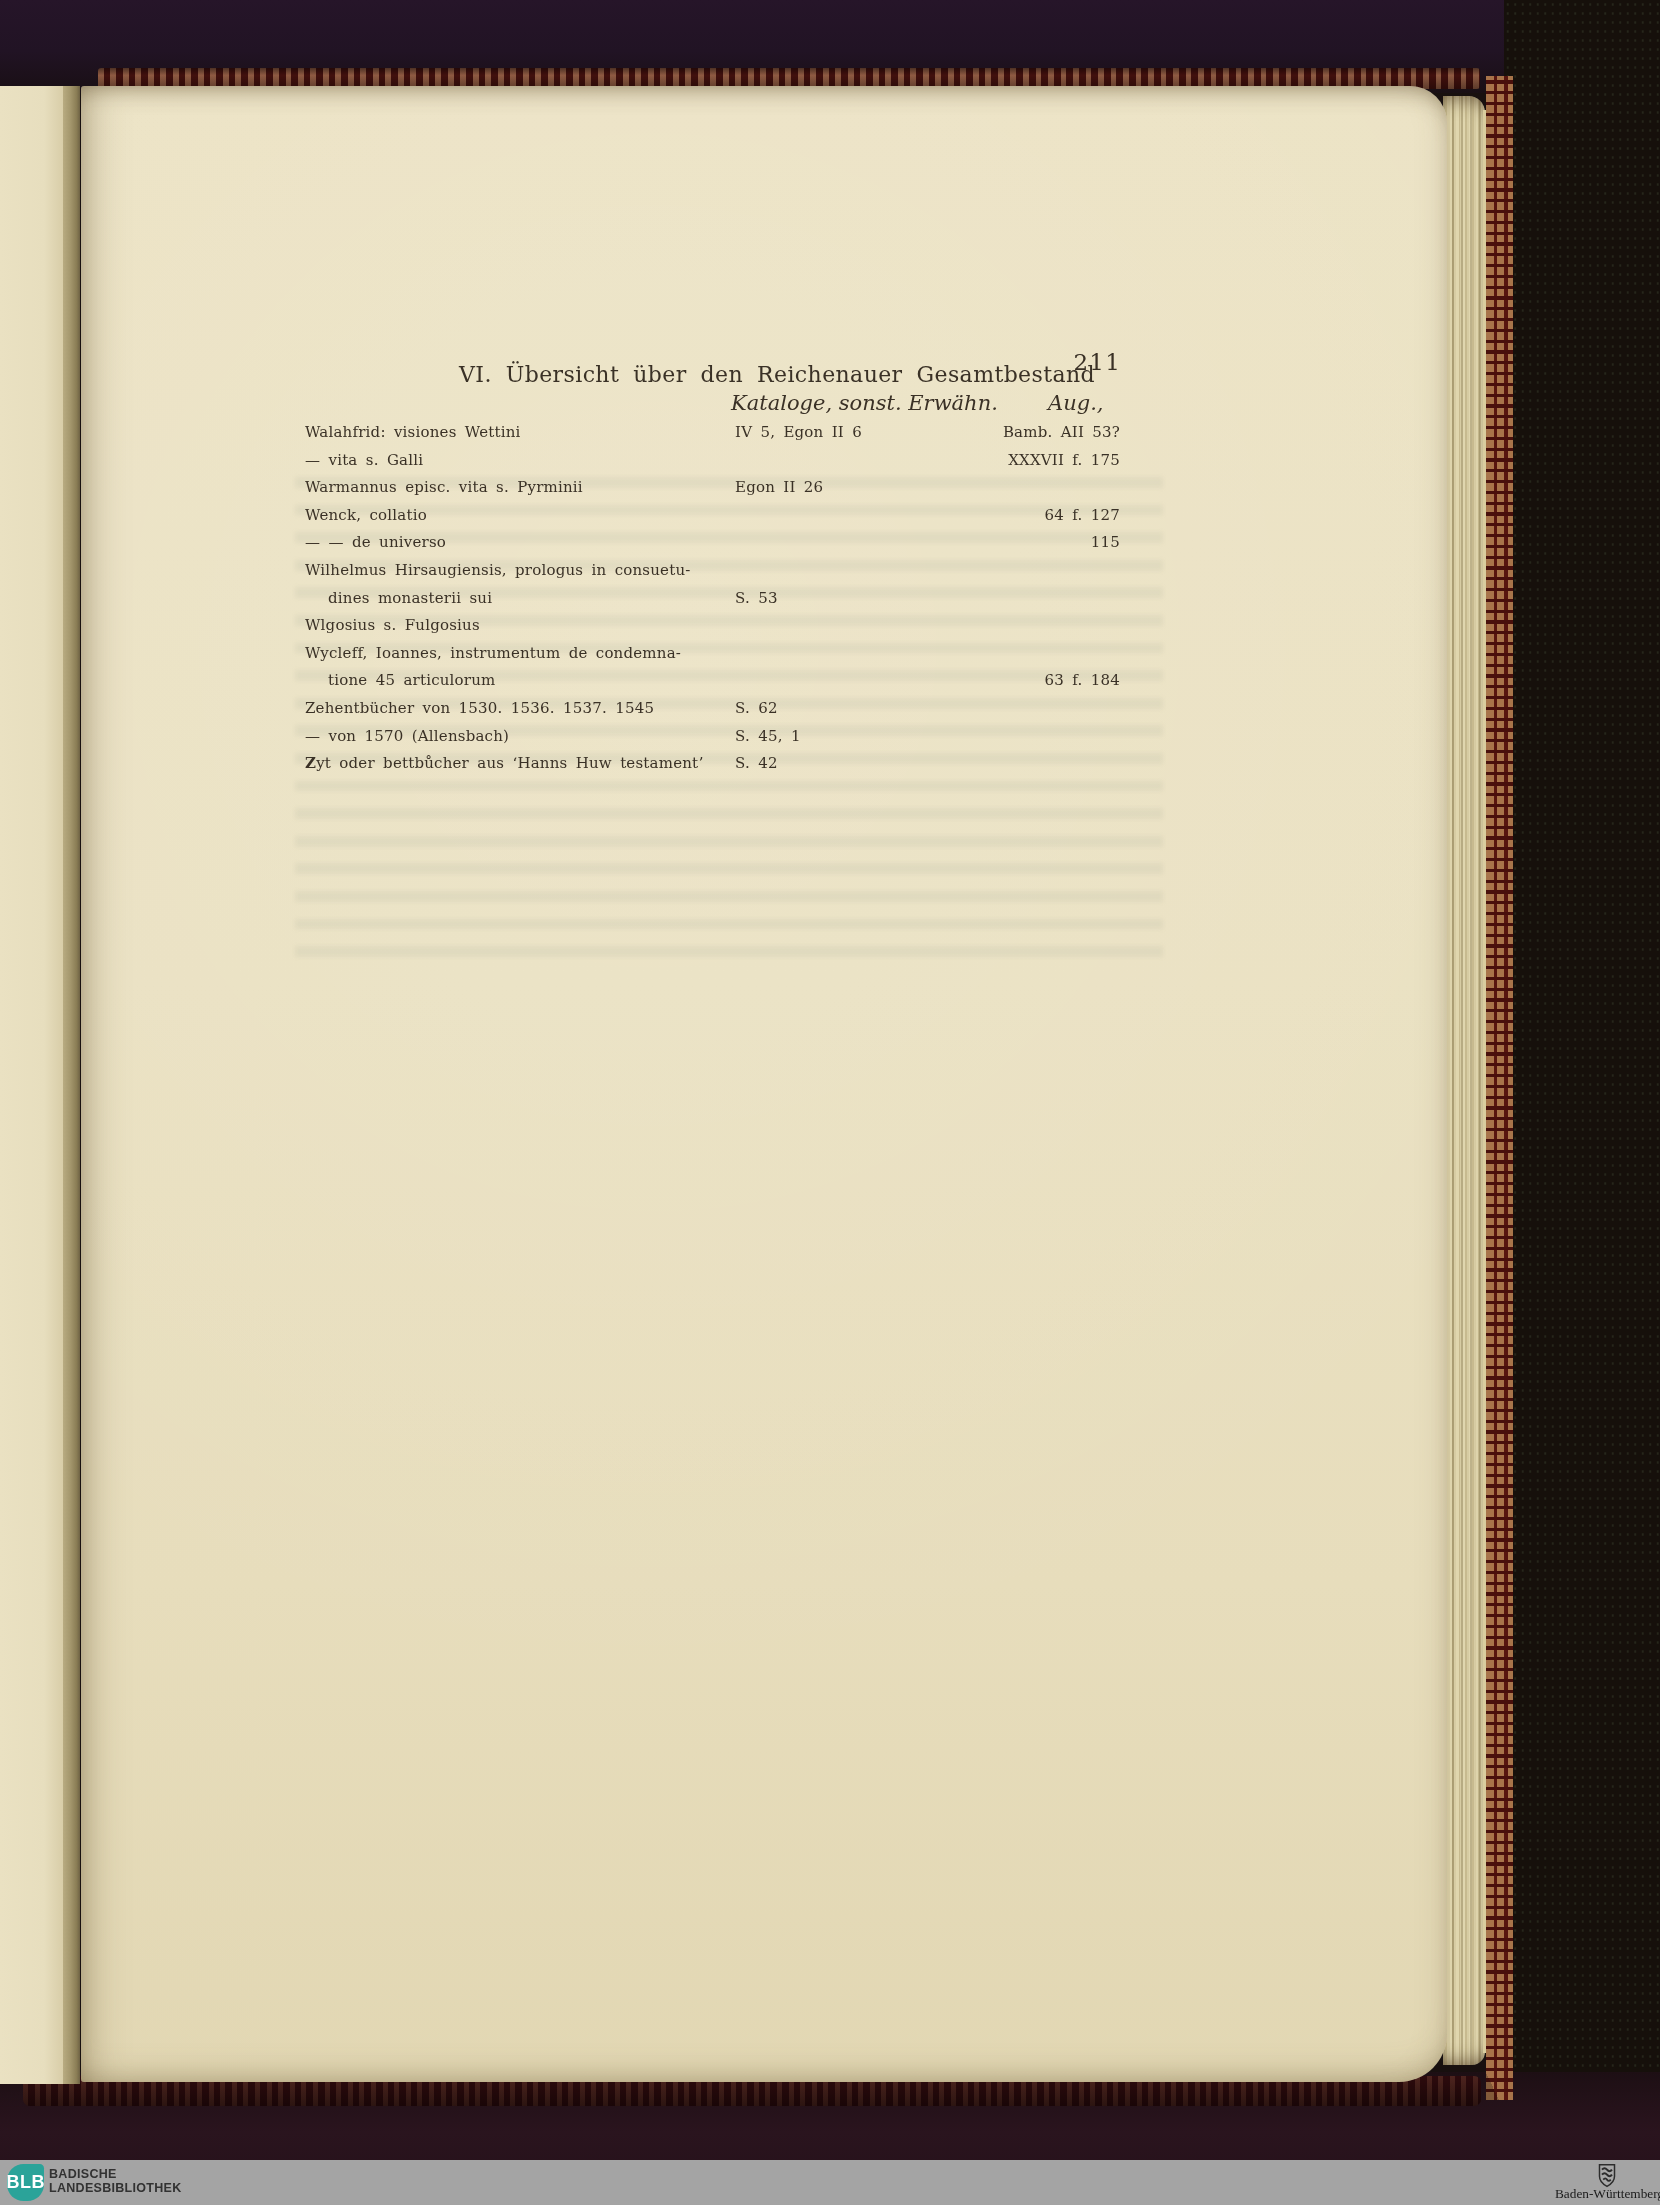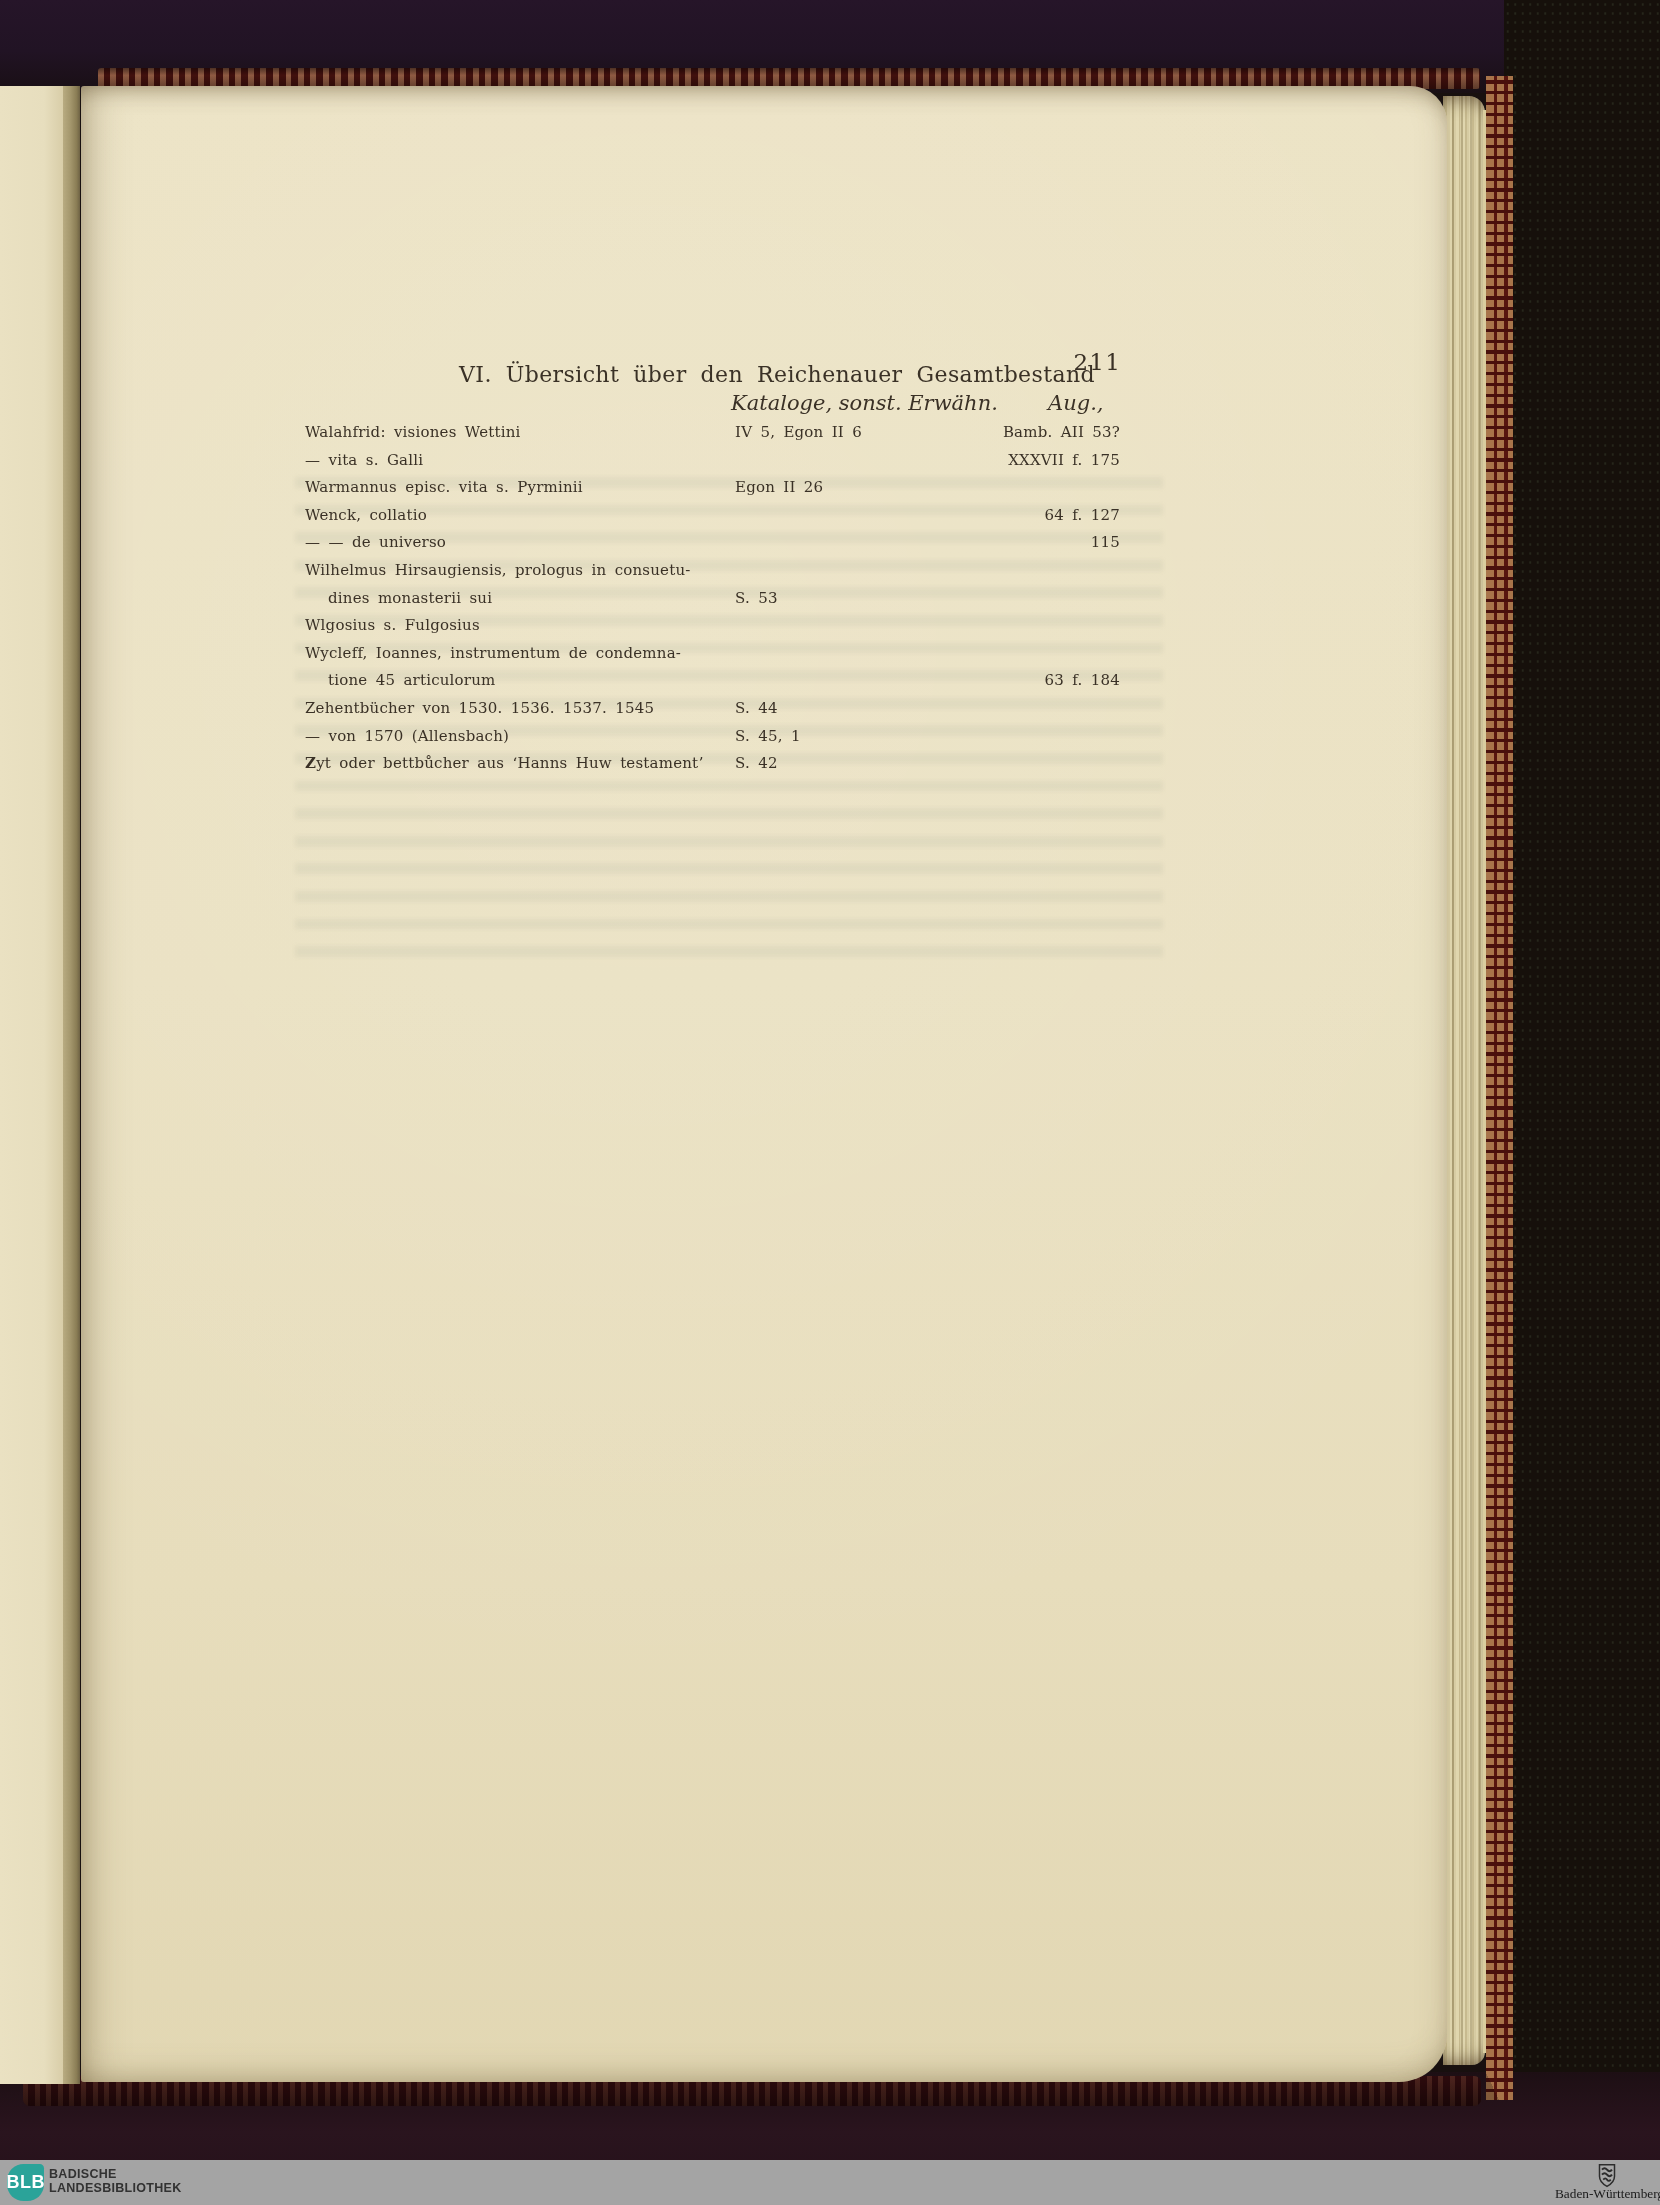--- a/index.html
+++ b/index.html
@@ -157,21 +157,21 @@
     <span class="kat"></span>
     <span class="aug"></span>
   </div>
     <div class="row indent">
     <span class="name">tione 45 articulorum</span>
     <span class="kat"></span>
     <span class="aug">63 f. 184</span>
   </div>
     <div class="row">
     <span class="name">Zehentbücher von 1530. 1536. 1537. 1545</span>
-    <span class="kat">S. 44</span>
+    <span class="kat">S. 62</span>
     <span class="aug"></span>
   </div>
     <div class="row">
     <span class="name">— von 1570 (Allensbach)</span>
     <span class="kat">S. 45, 1</span>
     <span class="aug"></span>
   </div>
     <div class="row">
     <span class="name"><span class="bold-first">Z</span>yt oder bettbůcher aus ʻHanns Huw testamentʼ</span>
     <span class="kat">S. 42</span>

